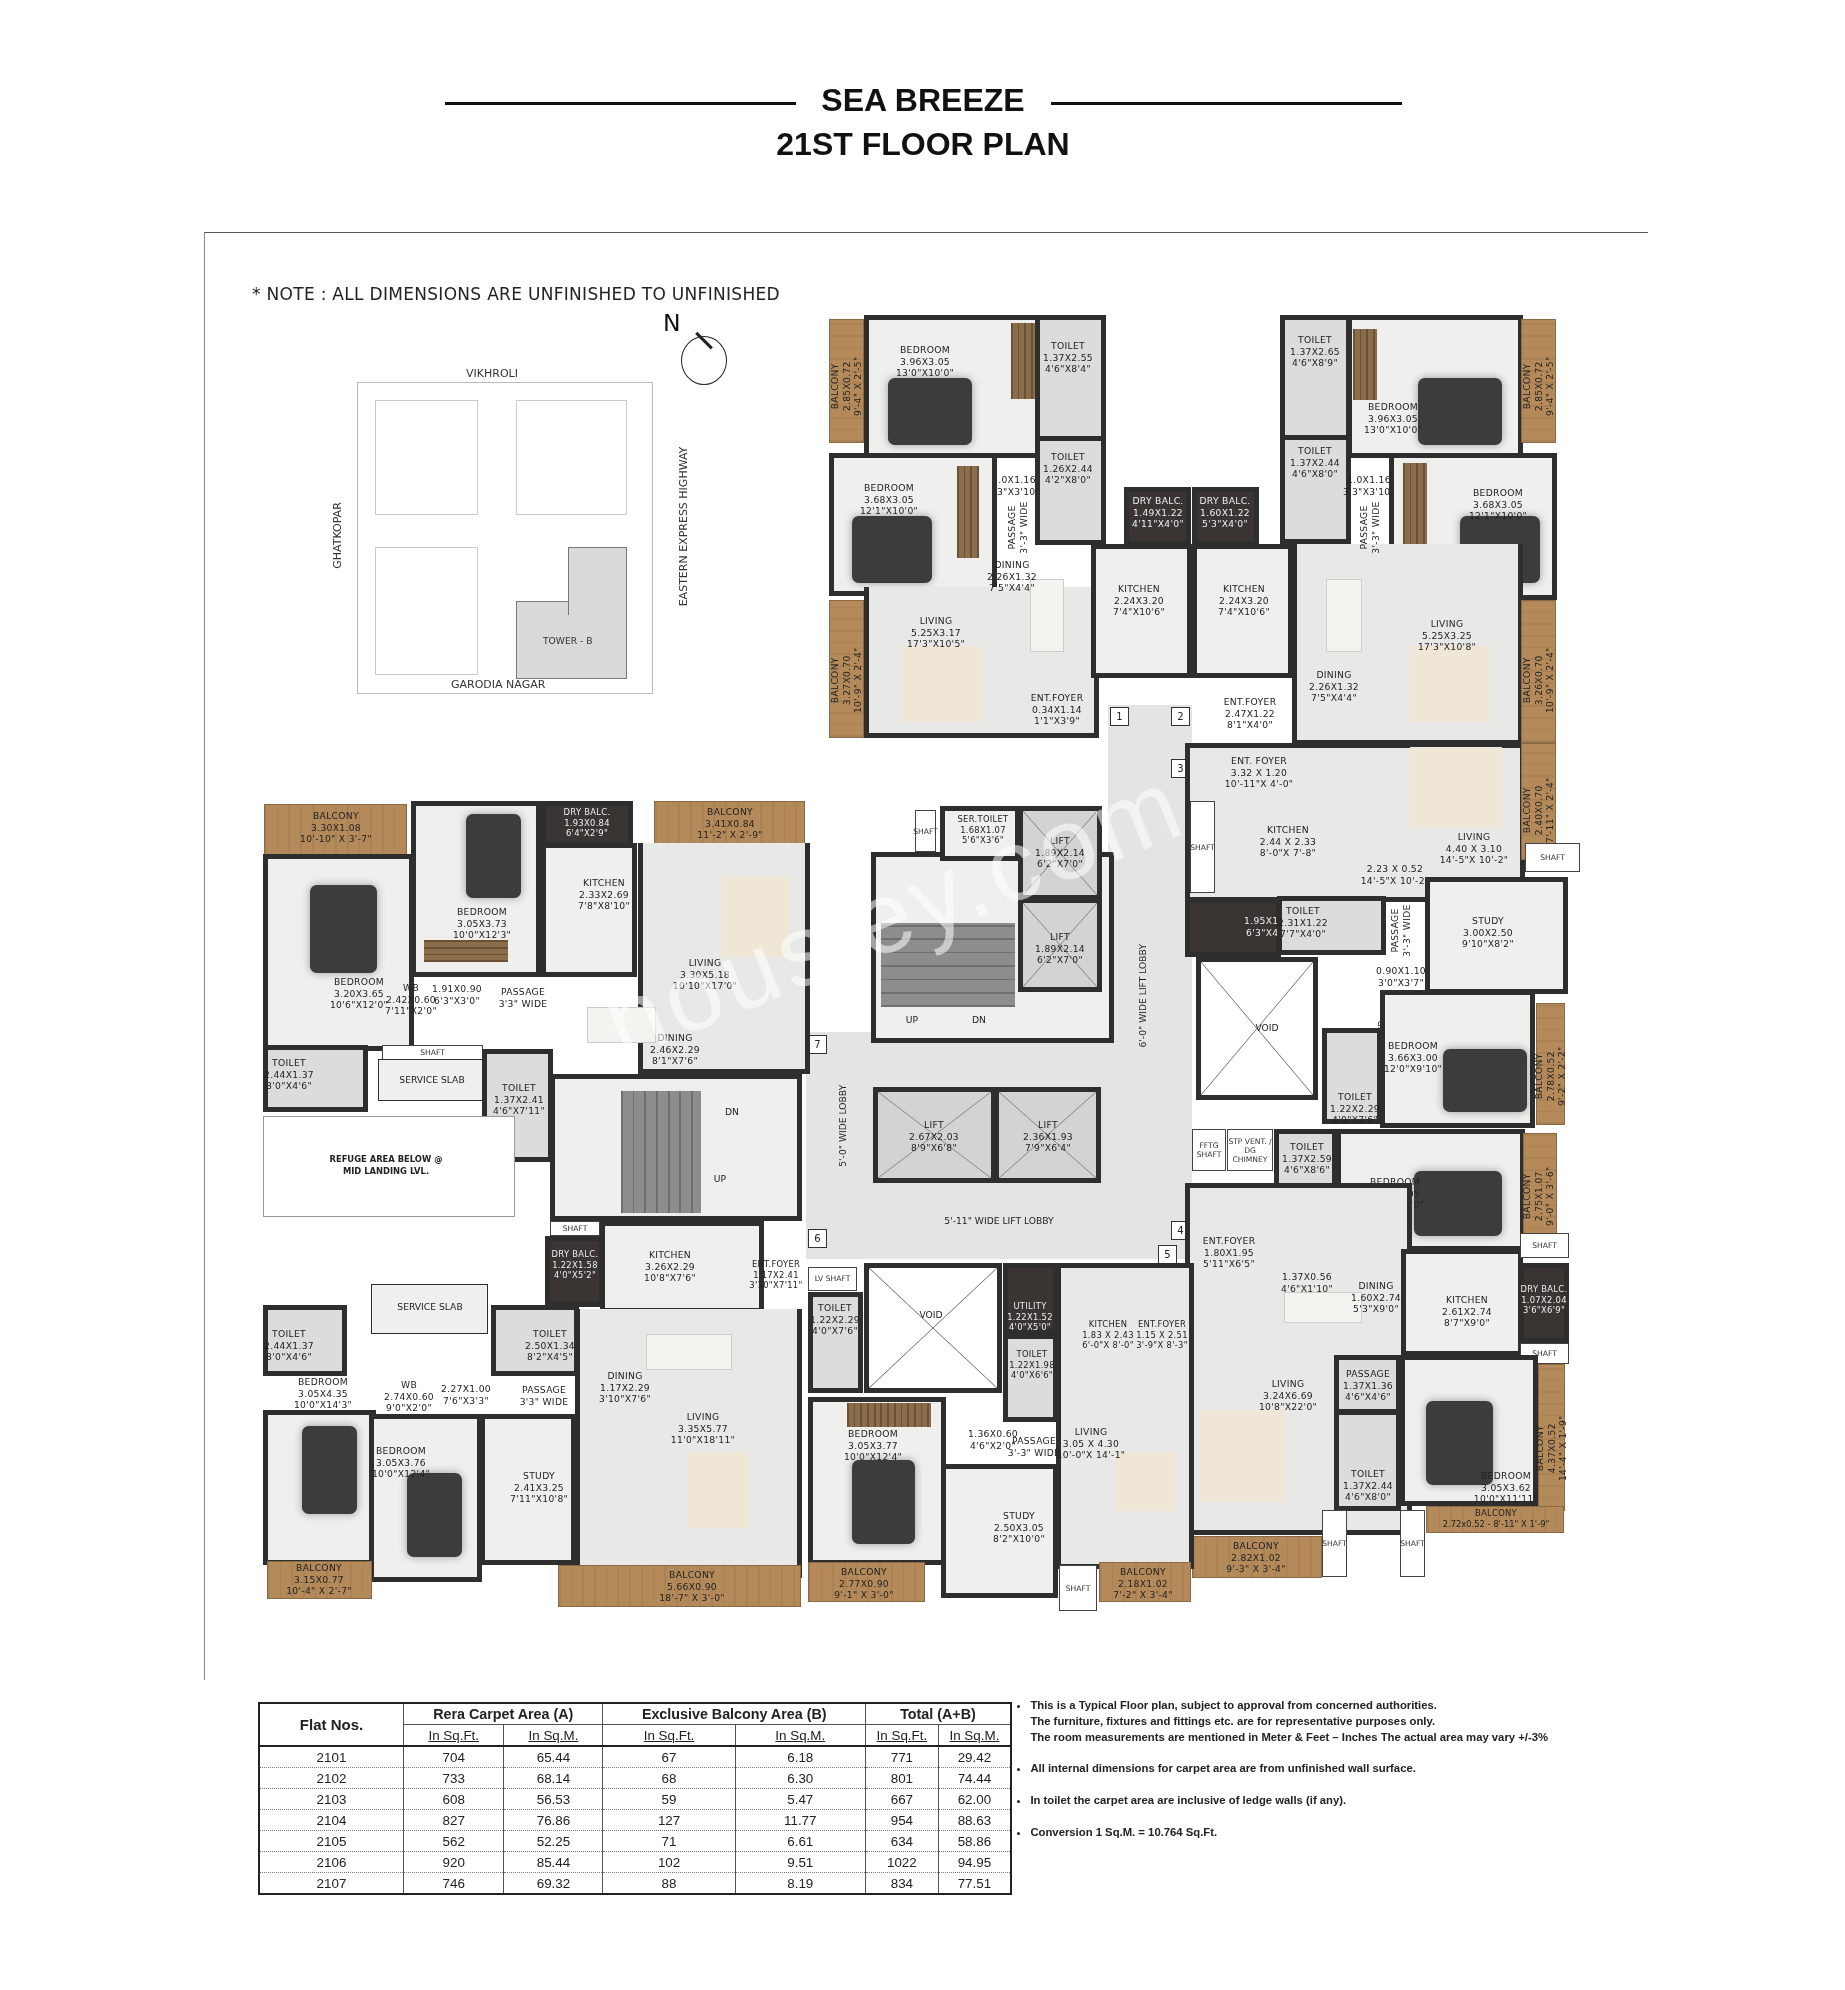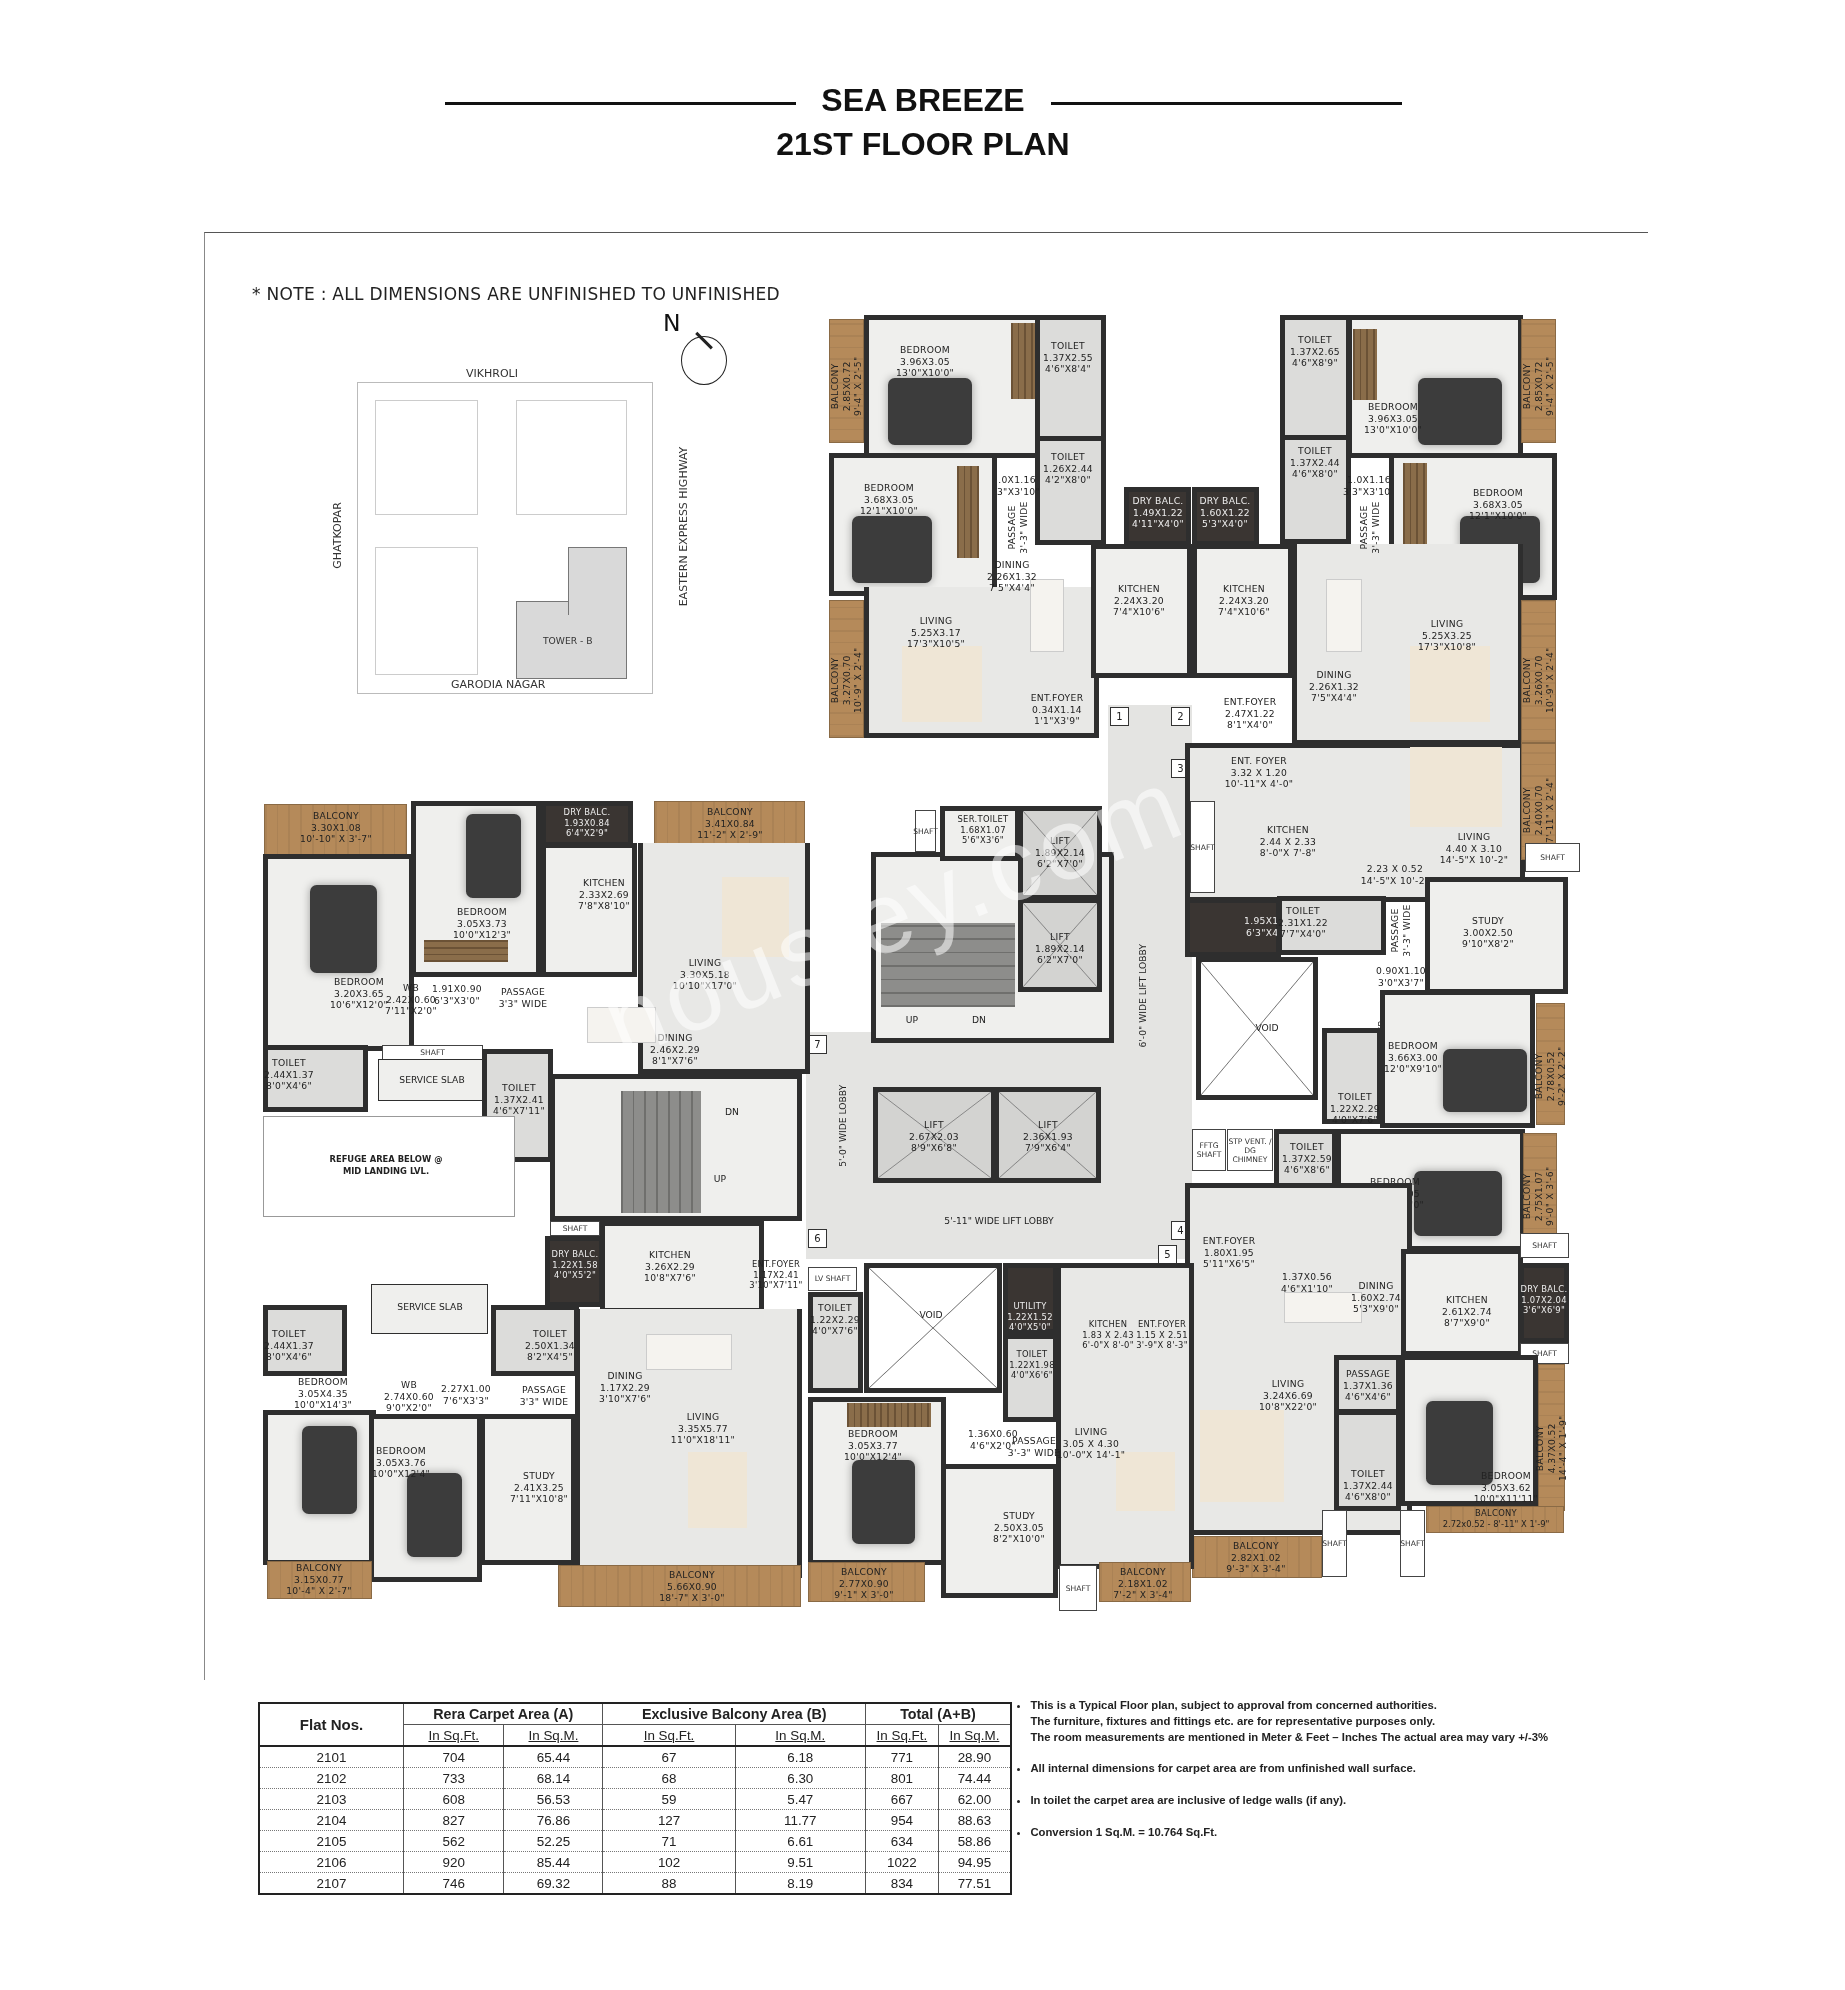--- a/index.html
+++ b/index.html
@@ -793,21 +793,21 @@
     </tr>
   </thead>
   <tbody>
     <tr>
         <td>2101</td>
         <td>704</td>
         <td>65.44</td>
         <td>67</td>
         <td>6.18</td>
         <td>771</td>
-        <td>28.90</td>
+        <td>29.42</td>
       </tr>
     <tr>
         <td>2102</td>
         <td>733</td>
         <td>68.14</td>
         <td>68</td>
         <td>6.30</td>
         <td>801</td>
         <td>74.44</td>
       </tr>

